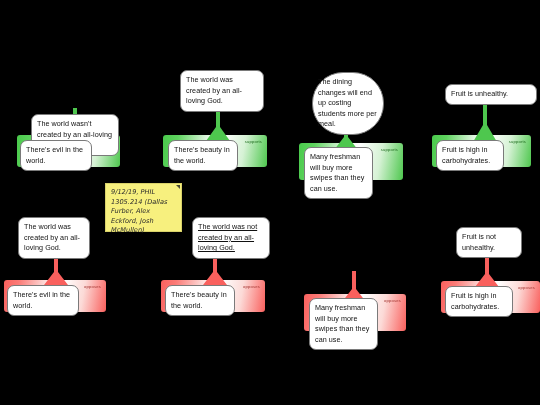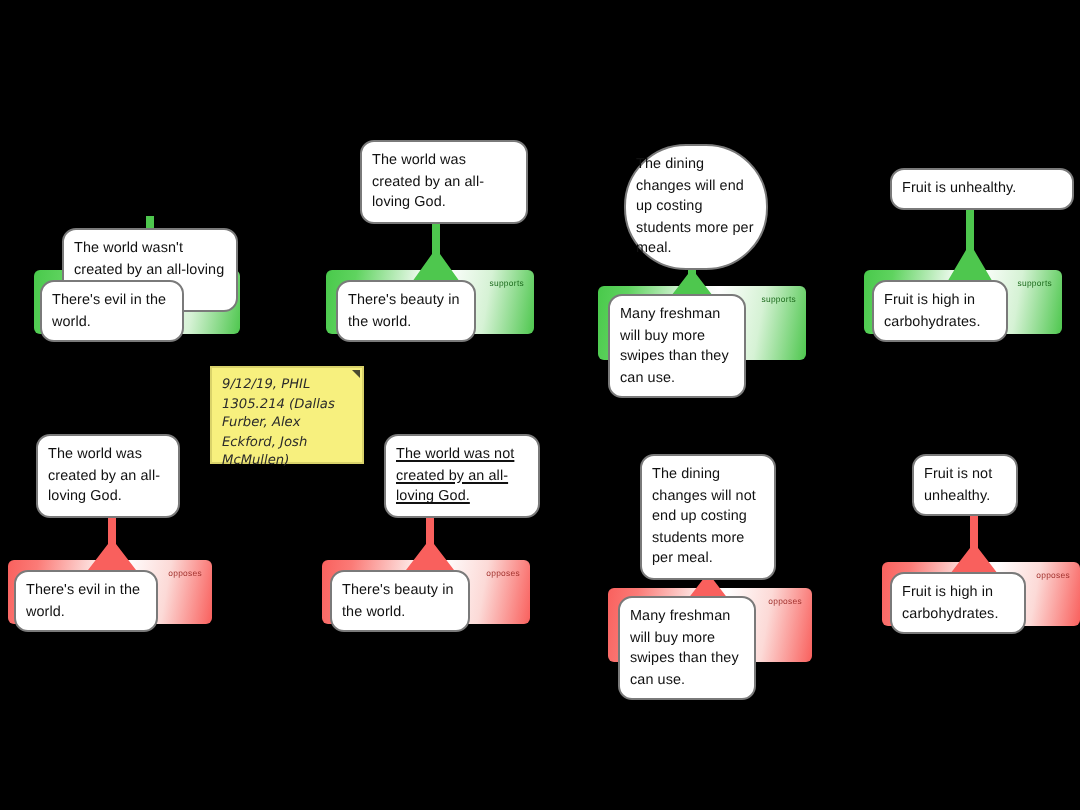--- a/index.html
+++ b/index.html
@@ -167,32 +167,31 @@
   <div class="connector" style="left:202px; top:254px; width:26px; height:32px;">
     <svg width="26" height="32" viewBox="0 0 26 32">
       <path d="M11 0 L15 0 L15 18 L25 31 L1 31 L11 18 Z" fill="#f9605d"></path>
     </svg>
   </div>
   <div class="relation opposes" style="left:161px; top:280px; width:104px; height:32px;">
     <span class="relation-label">opposes</span>
   </div>
   <div class="claim" style="left:165px; top:285px; width:70px;">There's beauty in the world.</div>
 
-  <div class="claim" style="left:320px; top:227px; width:68px;">The dining changes will not end up costing students more per meal.</div>
   <div class="connector" style="left:341px; top:271px; width:26px; height:32px;">
     <svg width="26" height="32" viewBox="0 0 26 32">
       <path d="M11 0 L15 0 L15 18 L25 31 L1 31 L11 18 Z" fill="#f9605d"></path>
     </svg>
   </div>
   <div class="relation opposes" style="left:304px; top:294px; width:102px; height:37px;">
     <span class="relation-label">opposes</span>
   </div>
   <div class="claim" style="left:309px; top:298px; width:69px;">Many freshman will buy more swipes than they can use.</div>
 
-  <div class="claim" style="left:456px; top:227px; width:53px;">Fruit is not unhealthy.</div>
+  <div class="claim" style="left:456px; top:227px; width:66px;">Fruit is not unhealthy.</div>
   <div class="connector" style="left:474px; top:256px; width:26px; height:32px;">
     <svg width="26" height="32" viewBox="0 0 26 32">
       <path d="M11 0 L15 0 L15 18 L25 31 L1 31 L11 18 Z" fill="#f9605d"></path>
     </svg>
   </div>
   <div class="relation opposes" style="left:441px; top:281px; width:99px; height:32px;">
     <span class="relation-label">opposes</span>
   </div>
   <div class="claim" style="left:445px; top:286px; width:68px;">Fruit is high in carbohydrates.</div>
 

